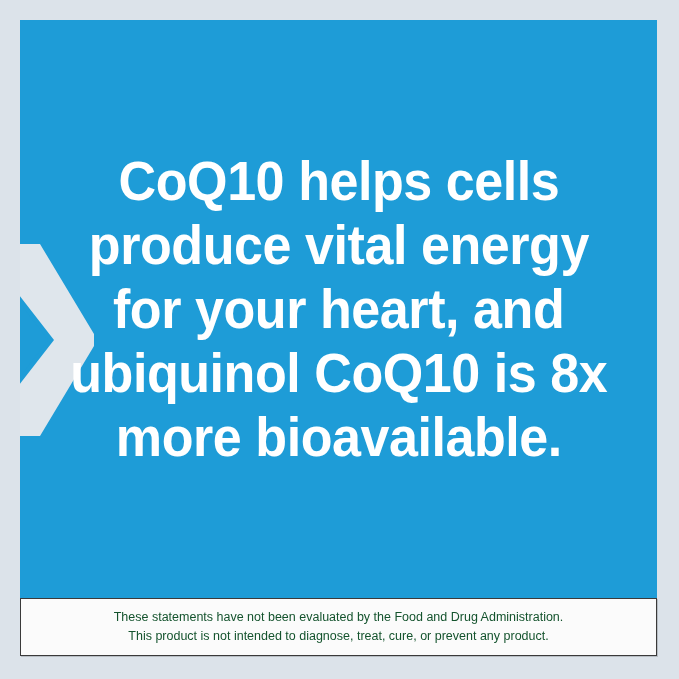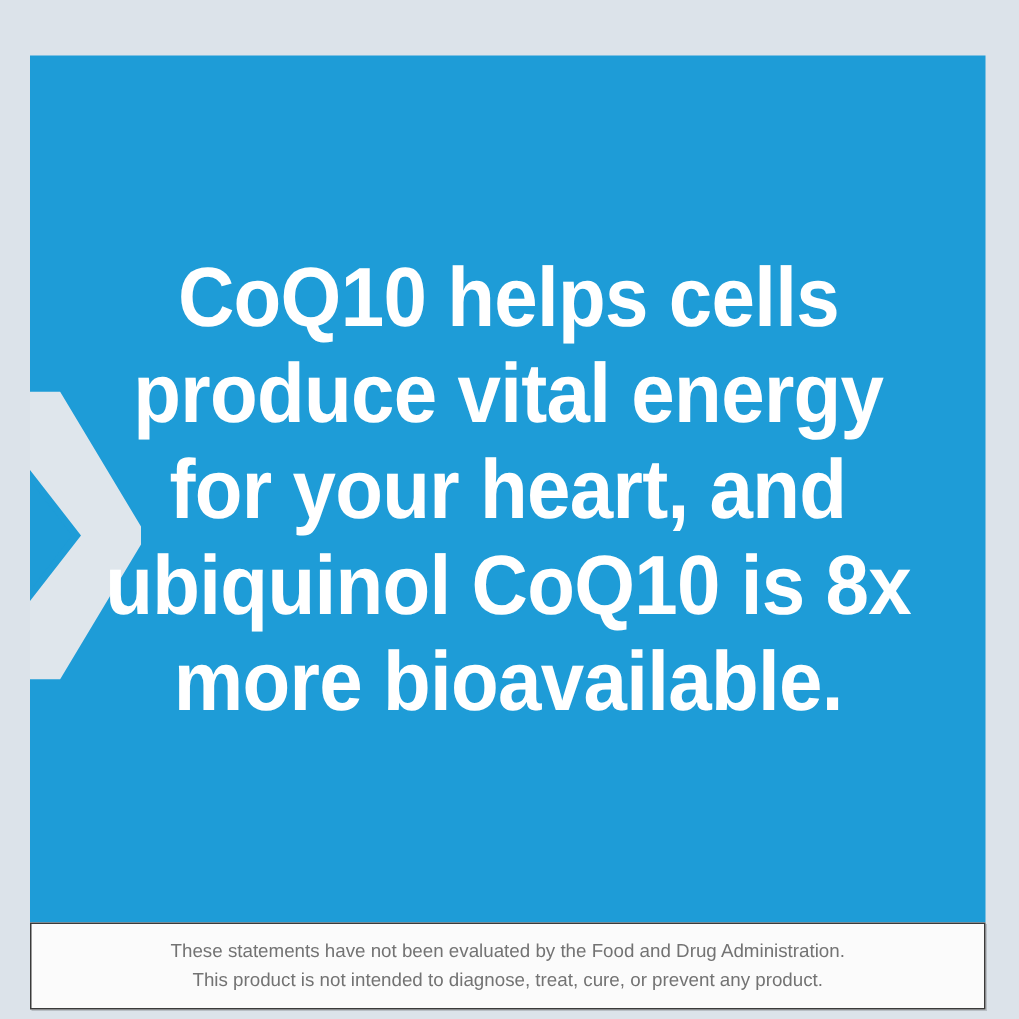--- a/index.html
+++ b/index.html
@@ -16,21 +16,20 @@
     position: relative;
   }
 
   
   #promo-card {
     position: absolute;
     left: 20px;
     top: 20px;
     width: 637px;
     height: 636px;
-    margin-top: 17px;
   }
 
   
   #hero-panel {
     position: absolute;
     left: 0;
     top: 0;
     width: 637px;
     height: 578px;
     background: #1e9cd7;
@@ -82,21 +81,21 @@
     background: #fbfbfb;
     border: 1px solid #3a3a3a;
     box-shadow: 1px 1px 0 rgba(0,0,0,0.16);
     display: flex;
     flex-direction: column;
     align-items: center;
     justify-content: center;
   }
 
   #disclaimer-box .disclaimer-line {
-    color: #737373;
+    color: #14532d;
     font-family: "Liberation Sans", sans-serif;
     font-size: 12.5px;
     line-height: 19px;
     white-space: nowrap;
     text-align: center;
   }
 </style>
 </head>
 <body>
 

